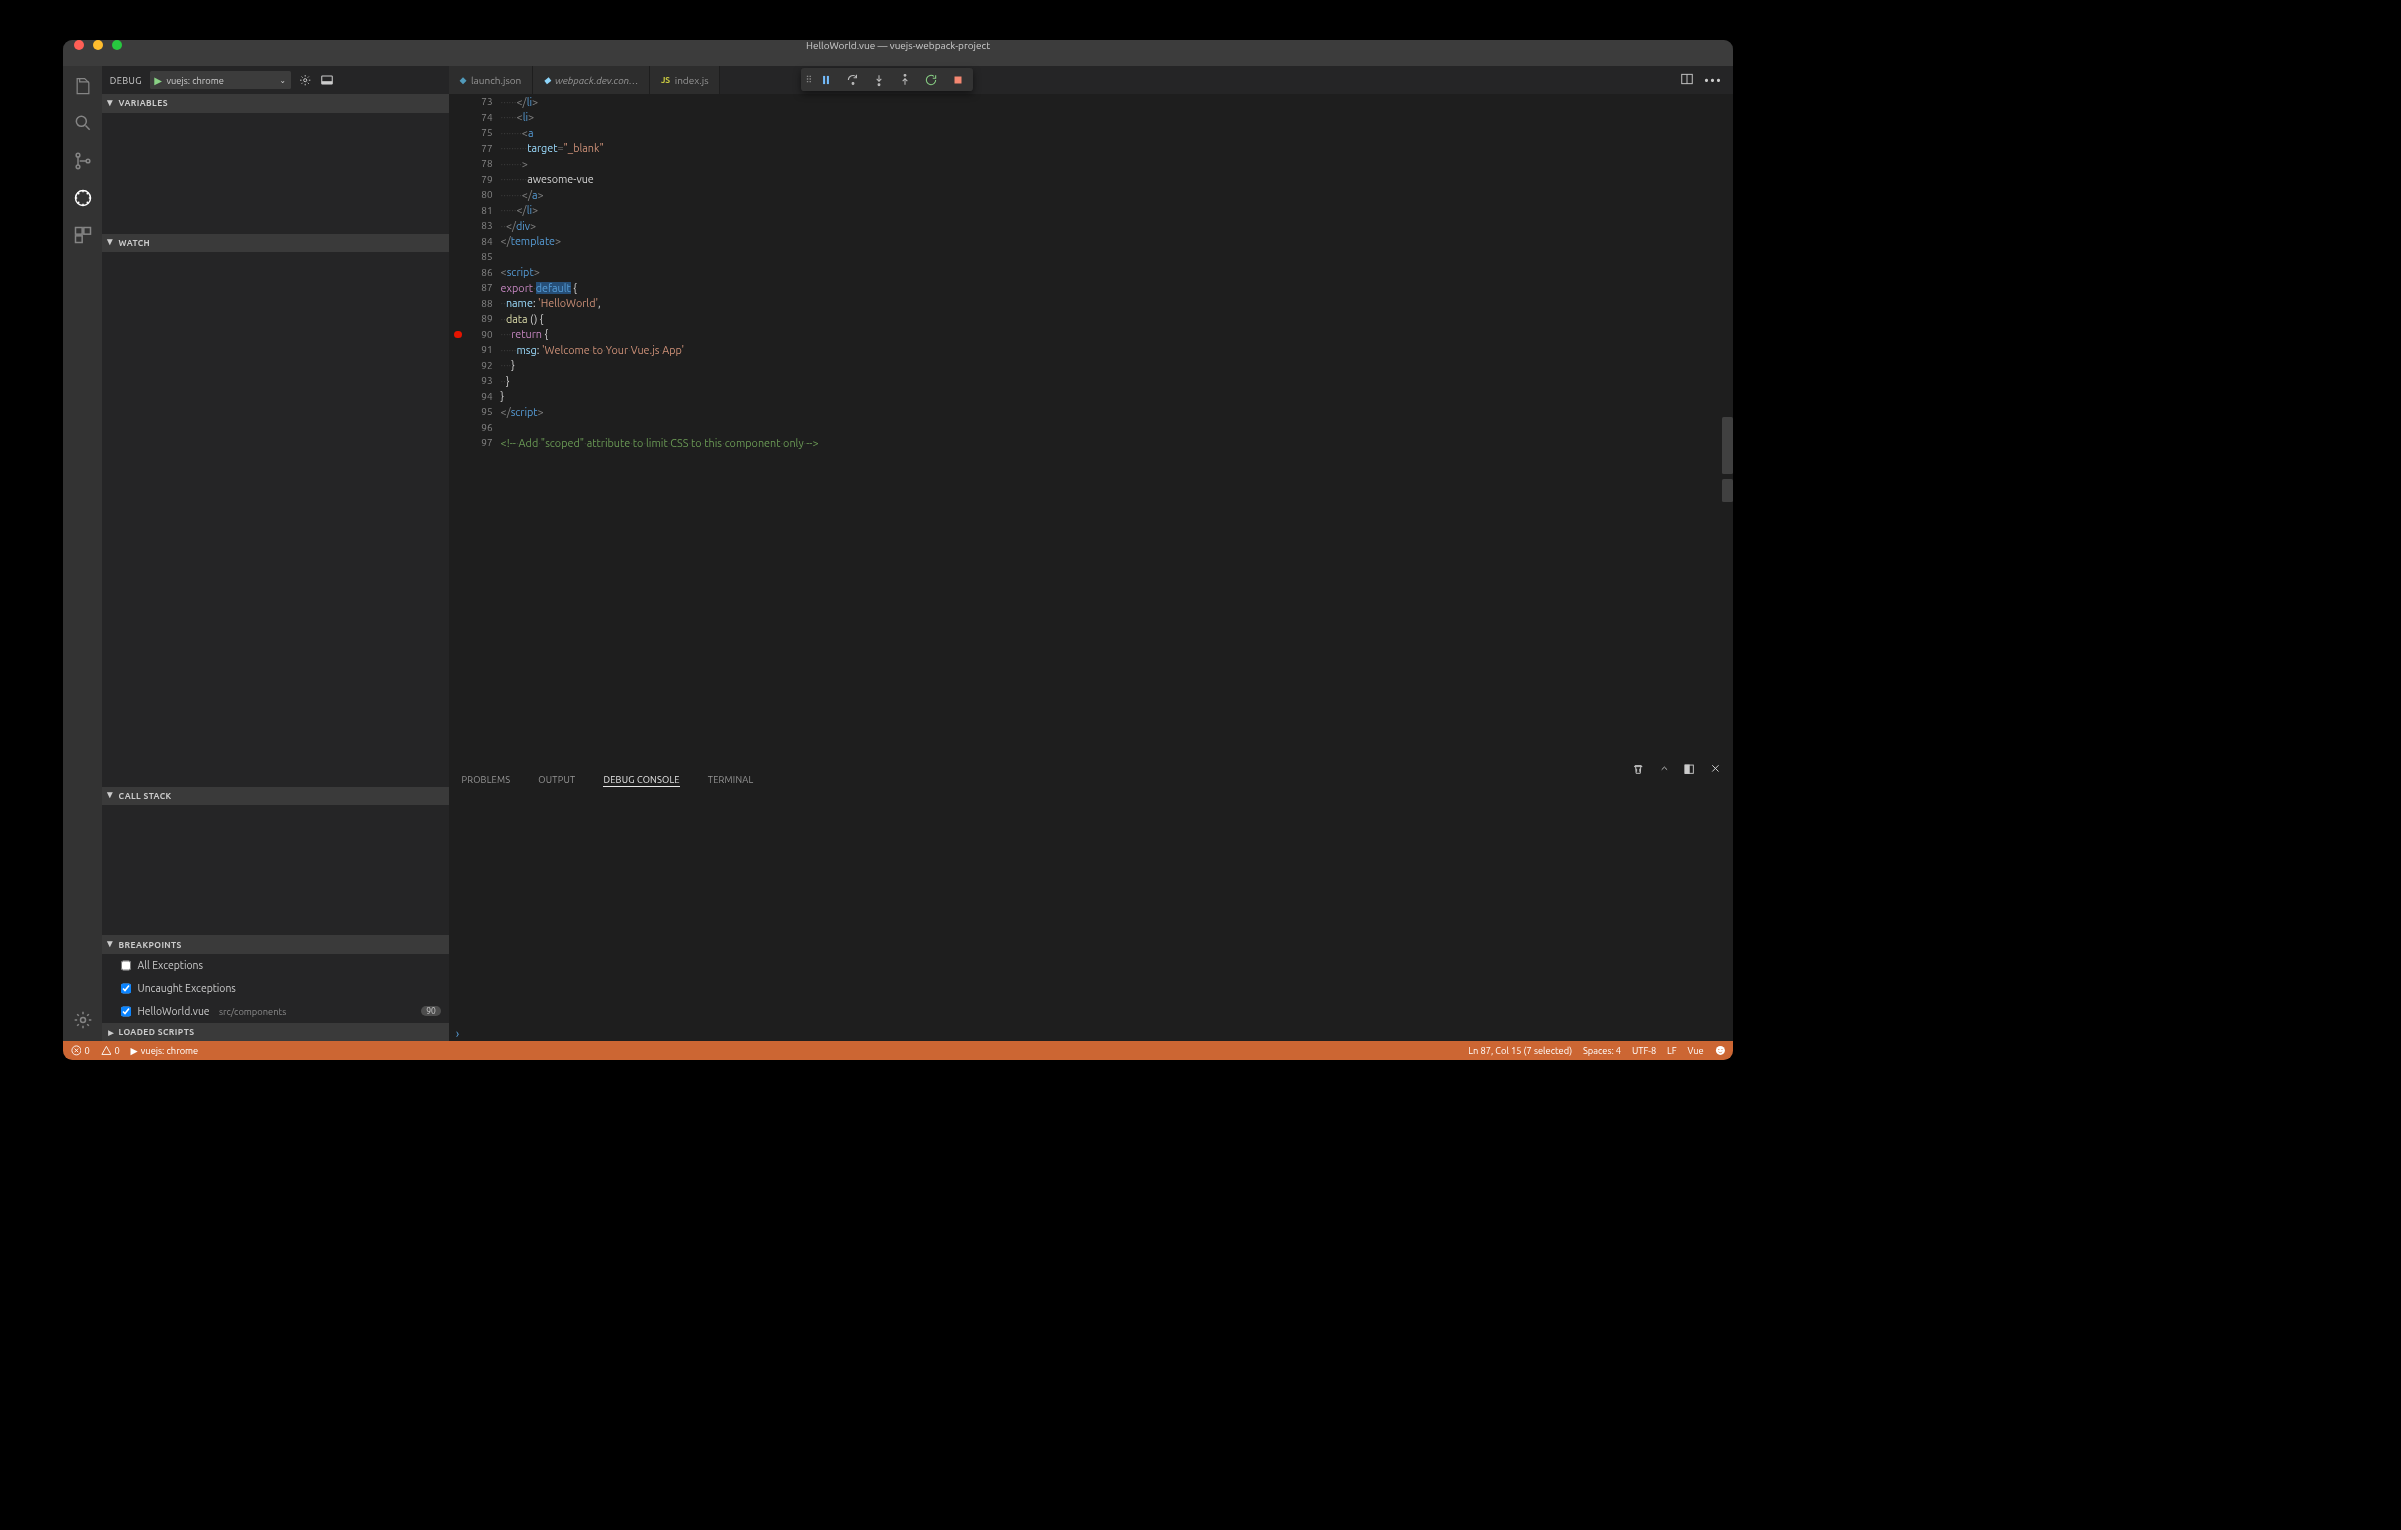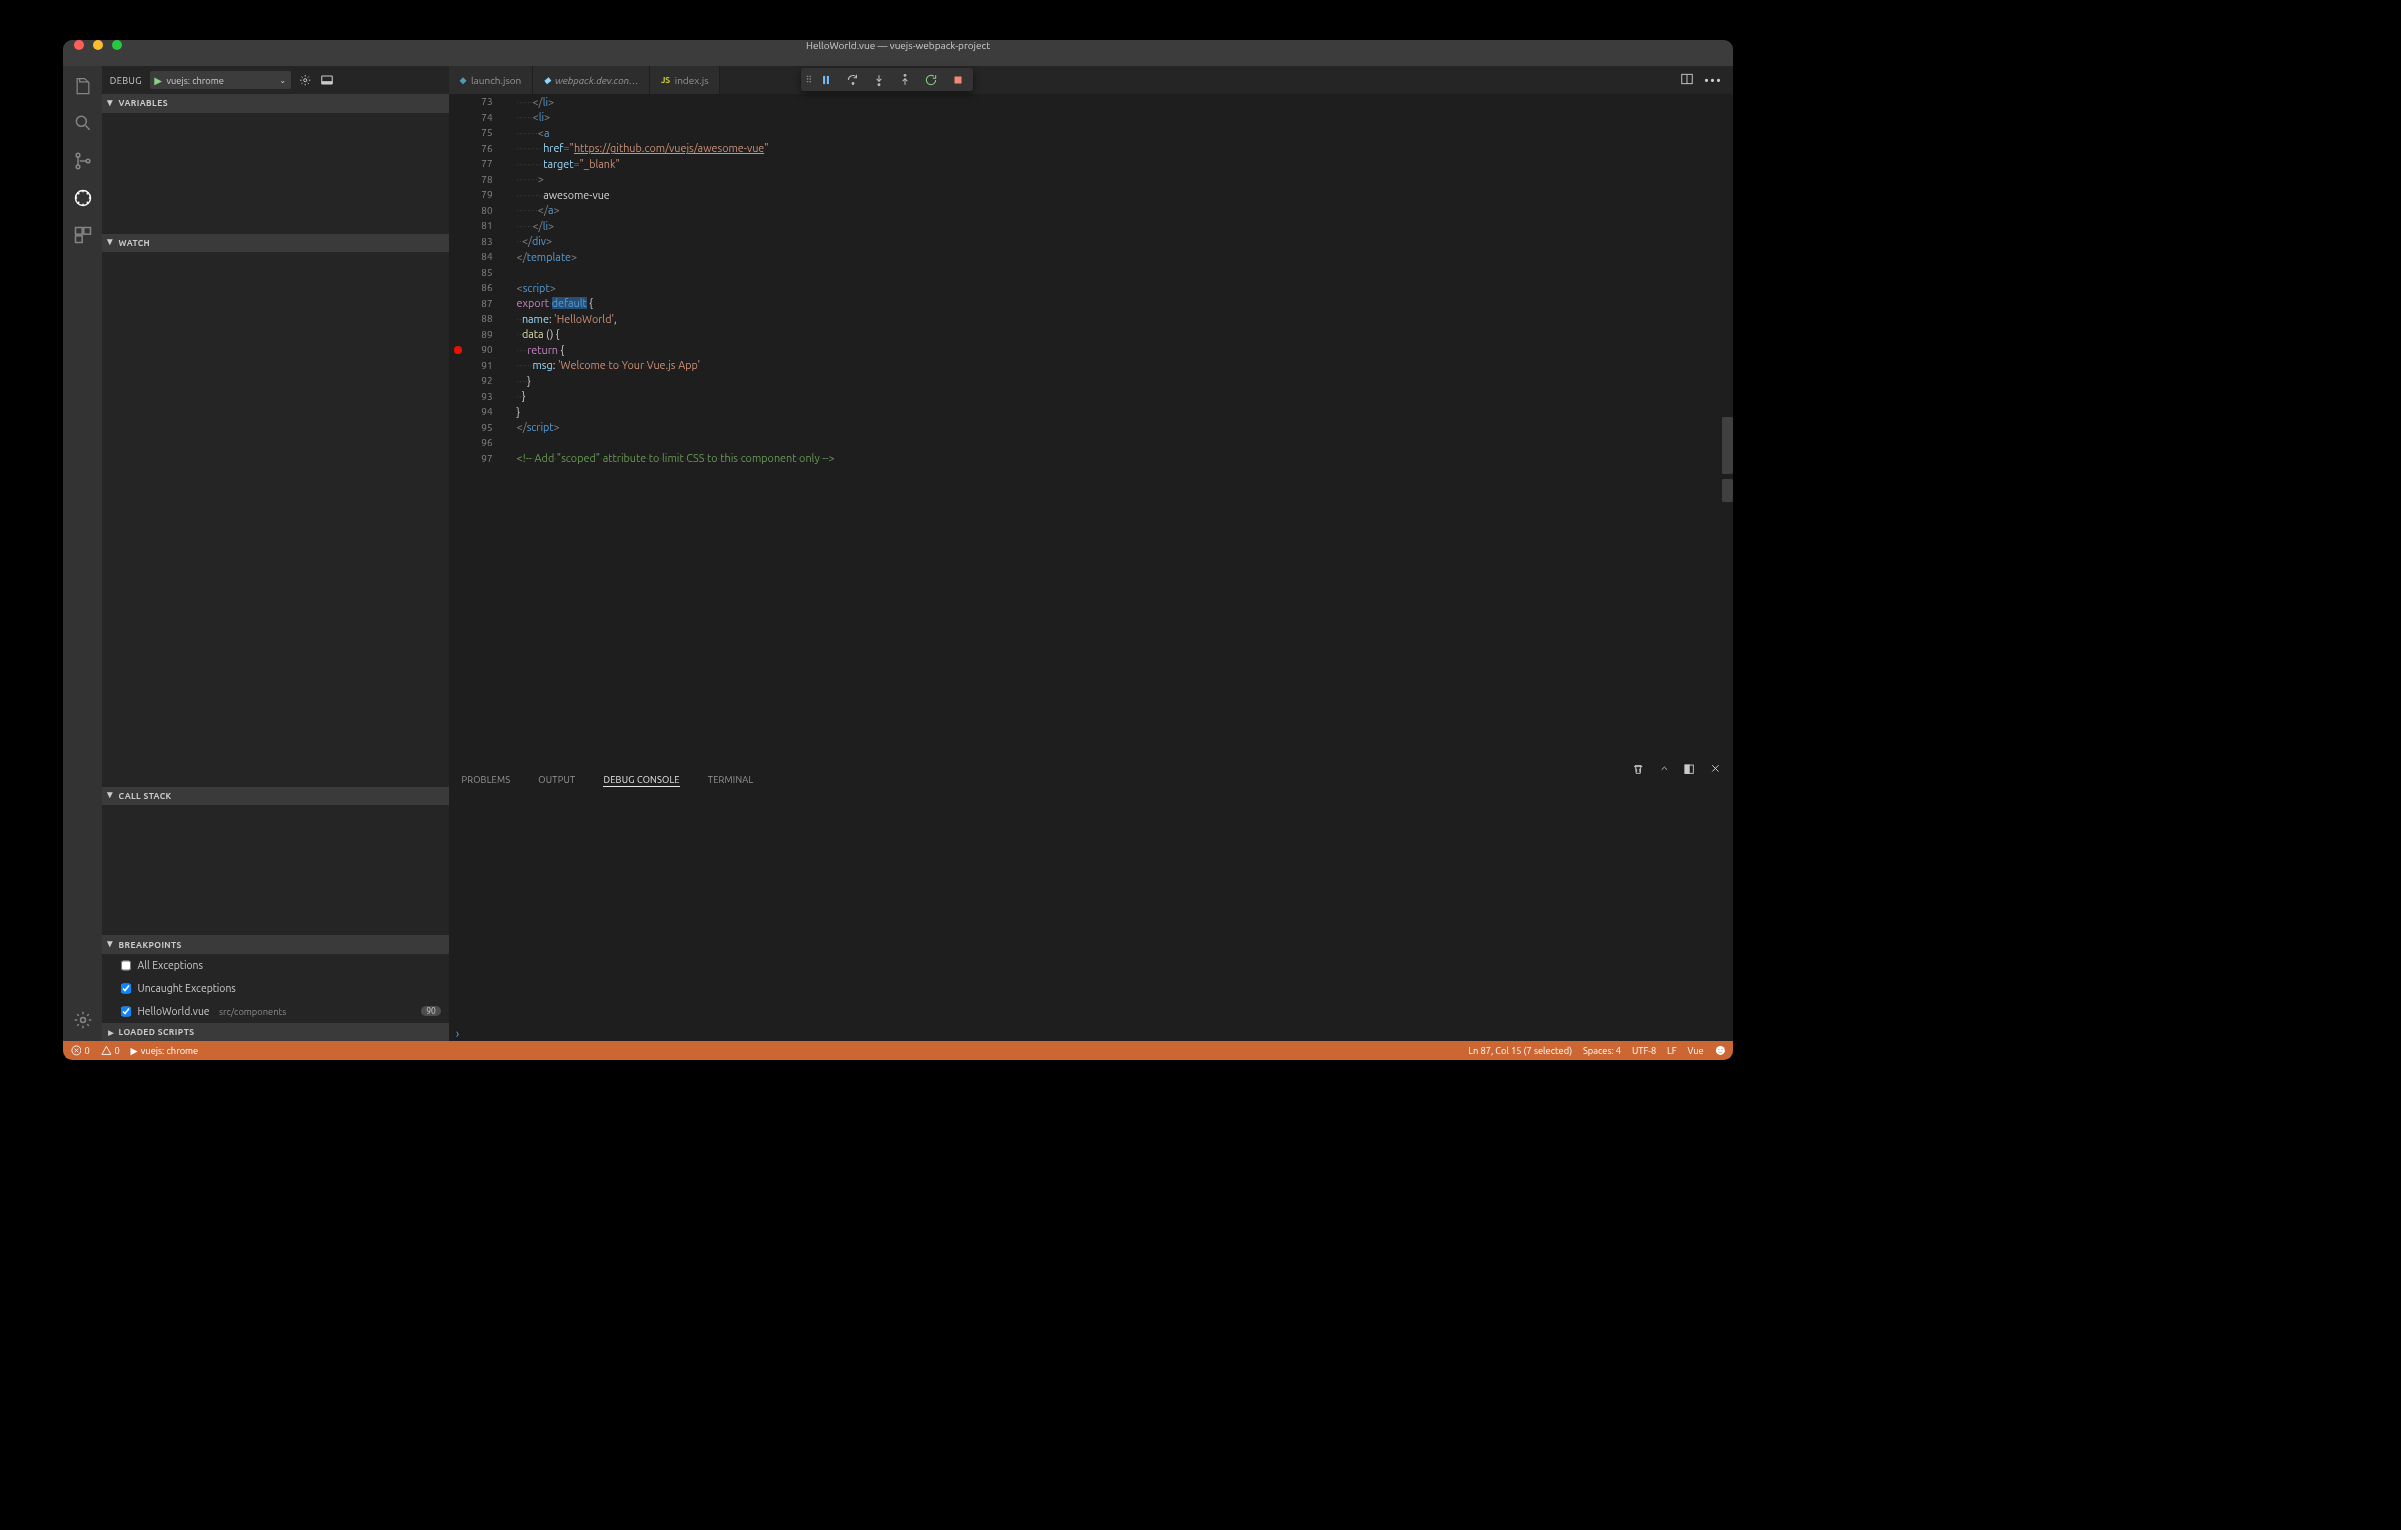--- a/index.html
+++ b/index.html
@@ -53,21 +53,21 @@
   .fd-btn.pause{color:#75beff}
   .fd-btn.restart{color:#89d185}
   .fd-btn.stop{color:#f48771}
   .fd-btn svg{width:14px;height:14px}
 
   .editor{ flex:1; position:relative; overflow:hidden; background:#1e1e1e; font-family: "SFMono-Regular",Menlo,Consolas,monospace; font-size:10.8px;}
   .line{ display:flex; height:15.5px; align-items:center; white-space:pre;}
   .gutter-bp{ width:18.6px; text-align:center;}
   .bp-dot{ display:inline-block; width:7.7px; height:7.7px; border-radius:50%; background:#e51400;}
   .lineno{ width:25px; text-align:right; color:#858585; font-size:10px;}
-  .code{ padding-left:24px; color:#d4d4d4;}
+  .code{ padding-left:8px; color:#d4d4d4;}
   .tk-punct{color:#808080}
   .tk-tag{color:#569cd6}
   .tk-attr{color:#9cdcfe}
   .tk-str{color:#ce9178}
   .tk-underline{text-decoration:underline}
   .tk-kw-export{color:#c586c0}
   .tk-kw-default{color:#569cd6; background:#264f78;}
   .tk-prop{color:#9cdcfe}
   .tk-func{color:#dcdcaa}
   .tk-kw-return{color:#c586c0}
@@ -284,21 +284,20 @@
               <rect x="6" y="6" width="12" height="12"></rect>
             </svg>
           </span>
       </div>
 
       <div class="editor">
         <div id="code-lines">
             <div class="line"><span class="gutter-bp"></span><span class="lineno">73</span><span class="code"><span class="whitespace-dot">······</span><span class="tk-punct">&lt;/</span><span class="tk-tag">li</span><span class="tk-punct">&gt;</span></span></div>
             <div class="line"><span class="gutter-bp"></span><span class="lineno">74</span><span class="code"><span class="whitespace-dot">······</span><span class="tk-punct">&lt;</span><span class="tk-tag">li</span><span class="tk-punct">&gt;</span></span></div>
             <div class="line"><span class="gutter-bp"></span><span class="lineno">75</span><span class="code"><span class="whitespace-dot">········</span><span class="tk-punct">&lt;</span><span class="tk-tag">a</span></span></div>
-            <div class="line"><span class="gutter-bp"></span><span class="lineno">76</span><span class="code"><span class="whitespace-dot">··········</span><span class="tk-attr">href</span><span class="tk-punct">=</span><span class="tk-str">"</span><span class="tk-str tk-underline">https://github.com/vuejs/awesome-vue</span><span class="tk-str">"</span></span></div>
             <div class="line"><span class="gutter-bp"></span><span class="lineno">77</span><span class="code"><span class="whitespace-dot">··········</span><span class="tk-attr">target</span><span class="tk-punct">=</span><span class="tk-str">"_blank"</span></span></div>
             <div class="line"><span class="gutter-bp"></span><span class="lineno">78</span><span class="code"><span class="whitespace-dot">········</span><span class="tk-punct">&gt;</span></span></div>
             <div class="line"><span class="gutter-bp"></span><span class="lineno">79</span><span class="code"><span class="whitespace-dot">··········</span>awesome-vue</span></div>
             <div class="line"><span class="gutter-bp"></span><span class="lineno">80</span><span class="code"><span class="whitespace-dot">········</span><span class="tk-punct">&lt;/</span><span class="tk-tag">a</span><span class="tk-punct">&gt;</span></span></div>
             <div class="line"><span class="gutter-bp"></span><span class="lineno">81</span><span class="code"><span class="whitespace-dot">······</span><span class="tk-punct">&lt;/</span><span class="tk-tag">li</span><span class="tk-punct">&gt;</span></span></div>
             <div class="line"><span class="gutter-bp"></span><span class="lineno">83</span><span class="code"><span class="whitespace-dot">··</span><span class="tk-punct">&lt;/</span><span class="tk-tag">div</span><span class="tk-punct">&gt;</span></span></div>
             <div class="line"><span class="gutter-bp"></span><span class="lineno">84</span><span class="code"><span class="tk-punct">&lt;/</span><span class="tk-tag">template</span><span class="tk-punct">&gt;</span></span></div>
             <div class="line"><span class="gutter-bp"></span><span class="lineno">85</span><span class="code"></span></div>
             <div class="line"><span class="gutter-bp"></span><span class="lineno">86</span><span class="code"><span class="tk-punct">&lt;</span><span class="tk-tag">script</span><span class="tk-punct">&gt;</span></span></div>
             <div class="line"><span class="gutter-bp"></span><span class="lineno">87</span><span class="code"><span class="tk-kw-export">export</span><span class="whitespace-dot">·</span><span class="tk-kw-default">default</span> {</span></div>

